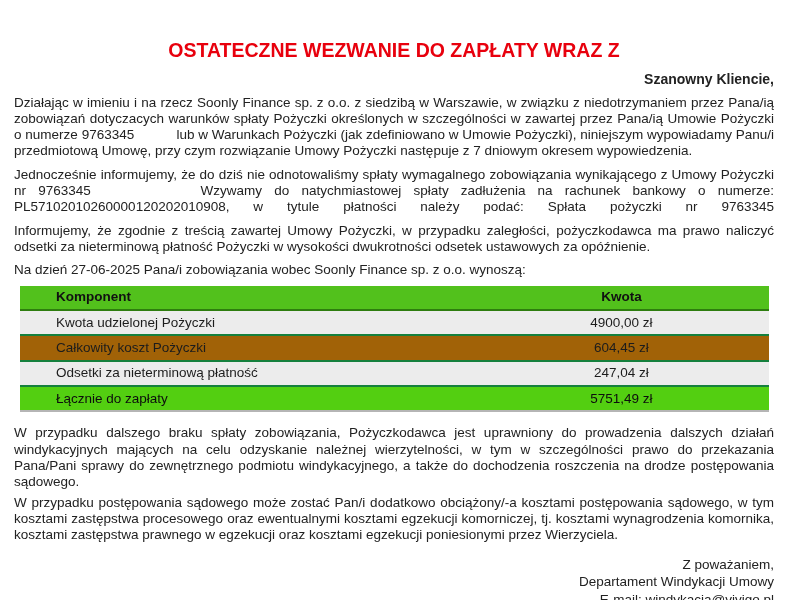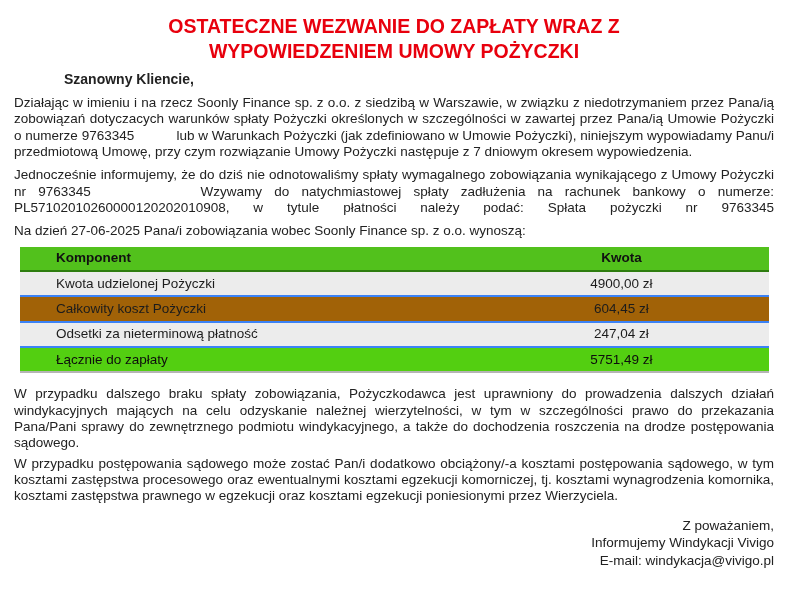--- a/index.html
+++ b/index.html
@@ -1,39 +1,40 @@
 <!DOCTYPE html>
 <html><head>
 <meta charset="utf-8">
 <style>
   html, body { margin: 0; padding: 0; background: #ffffff; }
   .page {
     width: 788px;
     height: 600px;
     box-sizing: border-box;
-    padding: 4px 14px 0 14px;
+    padding: 28px 14px 0 14px;
     overflow: hidden;
     background: #ffffff;
     font-family: "Liberation Sans", sans-serif;
     font-size: 13.5px;
     line-height: 1.21;
     color: #222222;
   }
   .title {
     margin: 10px 0 8px 0;
     text-align: center;
     color: #e8000d;
     font-size: 19.5px;
     font-weight: bold;
     line-height: 1.26;
   }
   .salutation {
     margin: 0 0 2px 50px;
     font-weight: bold;
     font-size: 14px;
+    text-align: right;
   }
   .para {
     margin: 7px 0 0 0;
     text-align: justify;
   }
   .para.last-just { text-align-last: justify; }
   .para.tight { margin-top: 4px; }
   .para.after-table { margin-top: 13px; }
   .date-line { text-align: left; margin-top: 7px; }
 
@@ -57,21 +58,21 @@
     white-space: nowrap;
   }
   table.amounts thead tr {
     background: #52c11c;
     border-bottom: 2px solid #2e7d0f;
   }
   table.amounts thead th {
     font-weight: bold;
     color: #111111;
   }
-  table.amounts tbody tr.r { border-bottom: 2px solid #3b82f6; }
+  table.amounts tbody tr.r { border-bottom: 2px solid #15803d; }
   table.amounts tbody tr.odd  { background: #ececec; }
   table.amounts tbody tr.even { background: #a16207; }
   table.amounts tbody tr.total {
     background: #53cf11;
     font-weight: normal;
     color: #0d0d0d;
     border-bottom: 2px solid #b5b5b5;
   }
   .signature {
     margin-top: 12px;
@@ -80,29 +81,29 @@
     font-size: 13.5px;
   }
 </style>
 </head>
 <body>
 
 <div class="page">
 
   <h1 class="title">
     <span>OSTATECZNE WEZWANIE DO ZAPŁATY WRAZ Z</span><br>
-    <span>WYPOWIEDZENIEM UMOWY POŻYCZKI</span>
   </h1>
 
   <p class="salutation">Szanowny Kliencie,</p>
 
   <p class="para">Działając w imieniu i na rzecz Soonly Finance sp. z o.o. z siedzibą w Warszawie, w związku z niedotrzymaniem przez Pana/ią zobowiązań dotyczacych warunków spłaty Pożyczki określonych w szczególności w zawartej przez Pana/ią Umowie Pożyczki o numerze 9763345&nbsp;&nbsp;&nbsp;&nbsp;&nbsp;&nbsp;&nbsp;&nbsp;&nbsp;&nbsp; lub w Warunkach Pożyczki (jak zdefiniowano w Umowie Pożyczki), niniejszym wypowiadamy Panu/i przedmiotową Umowę, przy czym rozwiązanie Umowy Pożyczki następuje z 7 dniowym okresem wypowiedzenia.</p>
 
   <p class="para last-just">Jednocześnie informujemy, że do dziś nie odnotowaliśmy spłaty wymagalnego zobowiązania wynikającego z Umowy Pożyczki nr 9763345&nbsp;&nbsp;&nbsp;&nbsp;&nbsp;&nbsp;&nbsp;&nbsp; Wzywamy do natychmiastowej spłaty zadłużenia na rachunek bankowy o numerze: PL57102010260000120202010908, w tytule płatności należy podać: Spłata pożyczki nr 9763345</p>
 
+  <p class="para">Informujemy, że zgodnie z treścią zawartej Umowy Pożyczki, w przypadku zaległości, pożyczkodawca ma prawo naliczyć odsetki za nieterminową płatność Pożyczki w wysokości dwukrotności odsetek ustawowych za opóźnienie.</p>
 
   <p class="para date-line">Na dzień 27-06-2025 Pana/i zobowiązania wobec Soonly Finance sp. z o.o. wynoszą:</p>
 
   <table class="amounts">
     <thead>
       <tr>
         <th class="c1">Komponent</th>
         <th class="c2">Kwota</th>
       </tr>
     </thead>
@@ -125,18 +126,18 @@
       </tr>
     </tbody>
   </table>
 
   <p class="para after-table">W przypadku dalszego braku spłaty zobowiązania, Pożyczkodawca jest uprawniony do prowadzenia dalszych działań windykacyjnych mających na celu odzyskanie należnej wierzytelności, w tym w szczególności prawo do przekazania Pana/Pani sprawy do zewnętrznego podmiotu windykacyjnego, a także do dochodzenia roszczenia na drodze postępowania sądowego.</p>
 
   <p class="para tight">W przypadku postępowania sądowego może zostać Pan/i dodatkowo obciążony/-a kosztami postępowania sądowego, w tym kosztami zastępstwa procesowego oraz ewentualnymi kosztami egzekucji komorniczej, tj. kosztami wynagrodzenia komornika, kosztami zastępstwa prawnego w egzekucji oraz kosztami egzekucji poniesionymi przez Wierzyciela.</p>
 
   <div class="signature">
     <div>Z poważaniem,</div>
-    <div>Informujemy Windykacji Vivigo</div>
+    <div>Departament Windykacji Umowy</div>
     <div>E-mail: windykacja@vivigo.pl</div>
 
   </div>
 
 </div>
 
 </body></html>

